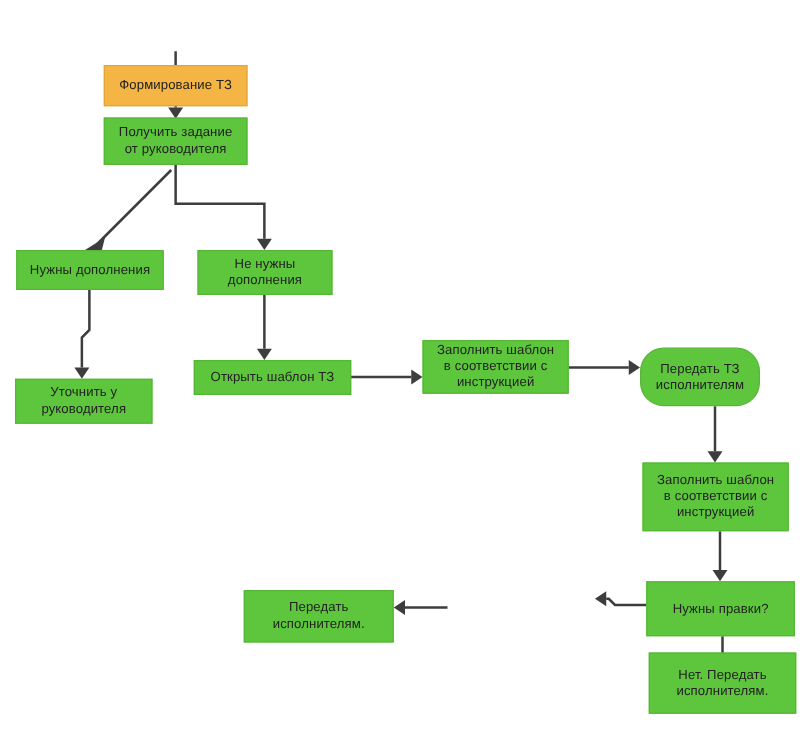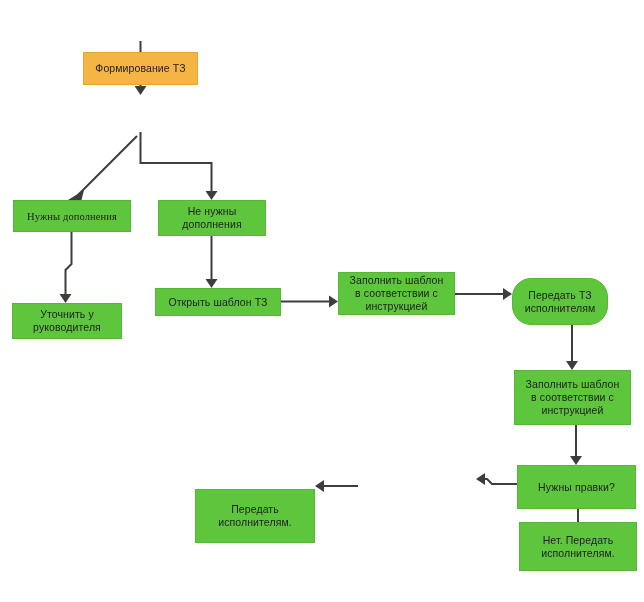--- a/index.html
+++ b/index.html
@@ -126,22 +126,25 @@
     <g>
       <path class="edge" d="M578,509 L578,544"></path>
       <polygon class="arrowhead" points="572,544 584,544 578,553"></polygon>
     </g>
   </svg>
 
   <div class="node orange" style="left:83px; top:8px; width:115px; height:33px;margin-top:44px;">
     <span>Формирование ТЗ</span>
   </div>
 
+  <div class="node green" style="left:83px; top:94px; width:115px; height:38px;">
+    <span>Получить задание<br>от руководителя</span>
+  </div>
 
-  <div class="node green" style="left:13px; top:200px; width:118px; height:32px;font-family:Liberation Serif, serif;">
+  <div class="node green" style="left:13px; top:200px; width:118px; height:32px;">
     <span>Нужны дополнения</span>
   </div>
 
   <div class="node green" style="left:158px; top:200px; width:108px; height:36px;">
     <span>Не нужны<br>дополнения</span>
   </div>
 
   <div class="node green" style="left:12px; top:303px; width:110px; height:36px;">
     <span>Уточнить у<br>руководителя</span>
   </div>
@@ -160,21 +163,21 @@
 
   <div class="node green" style="left:514px; top:370px; width:117px; height:55px;">
     <span>Заполнить шаблон<br>в соответствии с<br>инструкцией</span>
   </div>
 
   <div class="node green" style="left:517px; top:465px; width:119px; height:44px;">
     <span>Нужны правки?</span>
   </div>
 
 
-  <div class="node green" style="left:195px; top:489px; width:120px; height:54px;">
+  <div class="node green" style="left:195px; top:472px; width:120px; height:42px;">
     <span>Передать<br>исполнителям.</span>
   </div>
 
   <div class="node green" style="left:519px; top:522px; width:118px; height:49px;">
     <span>Нет. Передать<br>исполнителям.</span>
   </div>
 
 </div>
 
 </body></html>

